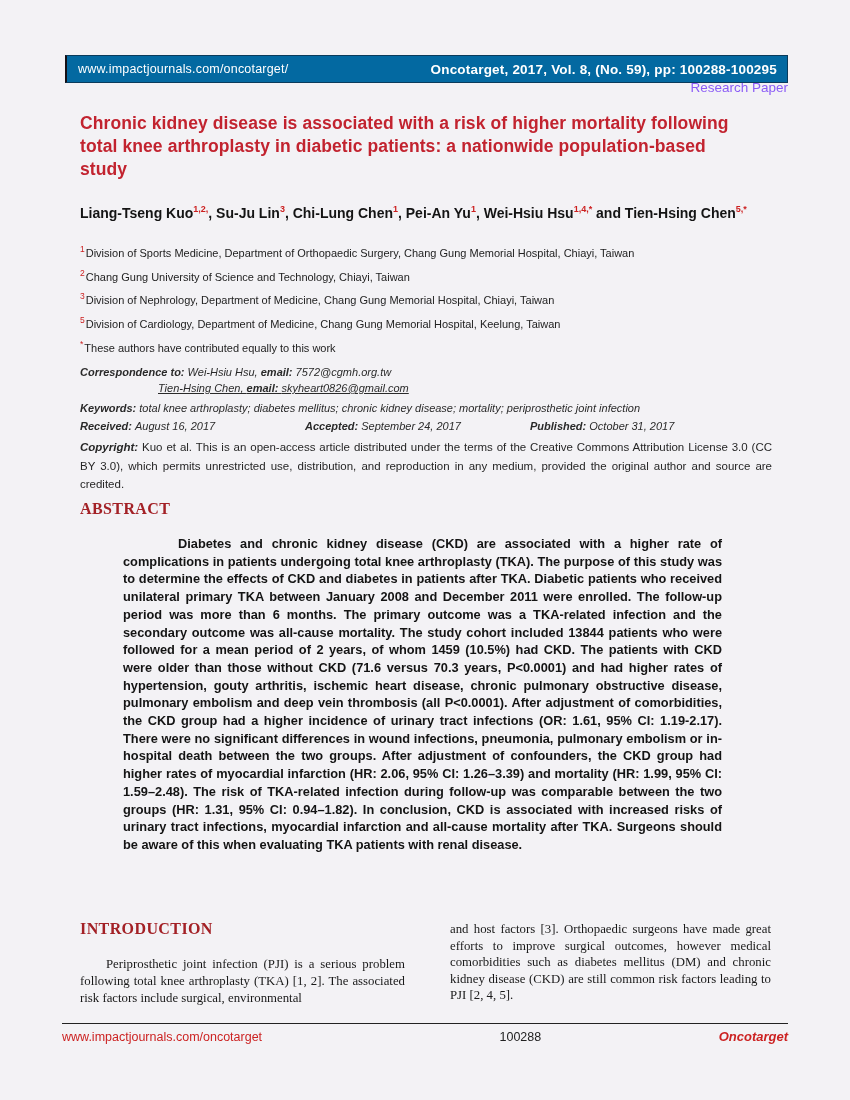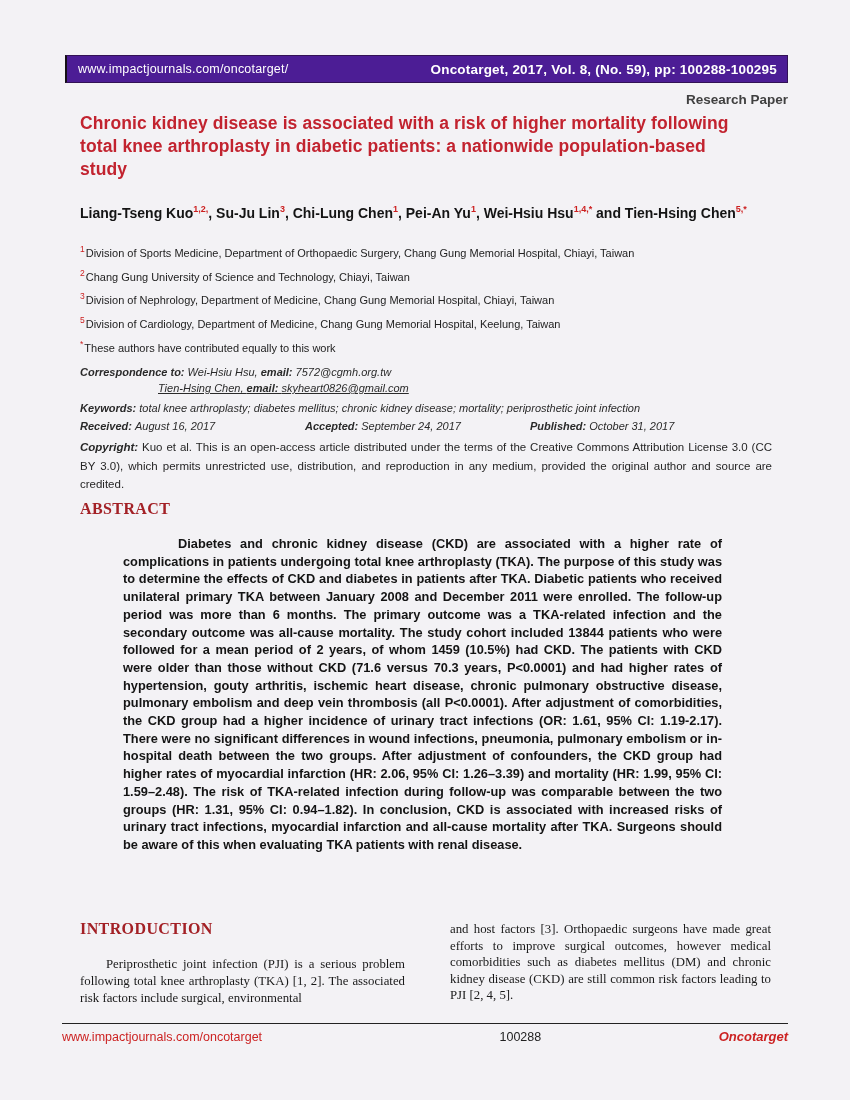--- a/index.html
+++ b/index.html
@@ -6,28 +6,28 @@
   body{
     width:850px;height:1100px;background:#f3f2f5;
     font-family:"Liberation Sans",sans-serif;color:#1b1b1b;
     overflow:hidden;
   }
   .page{position:relative;width:850px;height:1100px;}
 
   
   .bar{
     position:absolute;top:55px;left:65px;width:723px;height:28px;
-    background:#4c1d95;border:1px solid rgba(20,5,8,.45);border-left:2px solid #151015;
+    background:#0369a1;border:1px solid rgba(20,5,8,.45);border-left:2px solid #151015;
     box-sizing:border-box;display:flex;align-items:center;justify-content:space-between;
     padding:0 10px 0 11px;
   }
   .bar-url{color:#ffffff;font-size:12.5px;letter-spacing:.2px;}
   .bar-cite{color:#ffffff;font-size:13.5px;font-weight:bold;letter-spacing:.2px;}
 
-  .kicker{position:absolute;top:92px;right:62px;font-size:13.5px;font-weight:bold;color:#404040;}
+  .kicker{position:absolute;top:80px;right:62px;font-size:13.5px;font-weight:normal;color:#8b5cf6;}
 
   
   .title{
     position:absolute;top:112px;left:80px;width:668px;margin:0;
     color:#c2232f;font-size:17.5px;font-weight:bold;line-height:23px;letter-spacing:.1px;
   }
   .authors{
     position:absolute;top:199px;left:80px;width:685px;
     font-size:14px;font-weight:bold;line-height:21px;color:#141414;
   }

